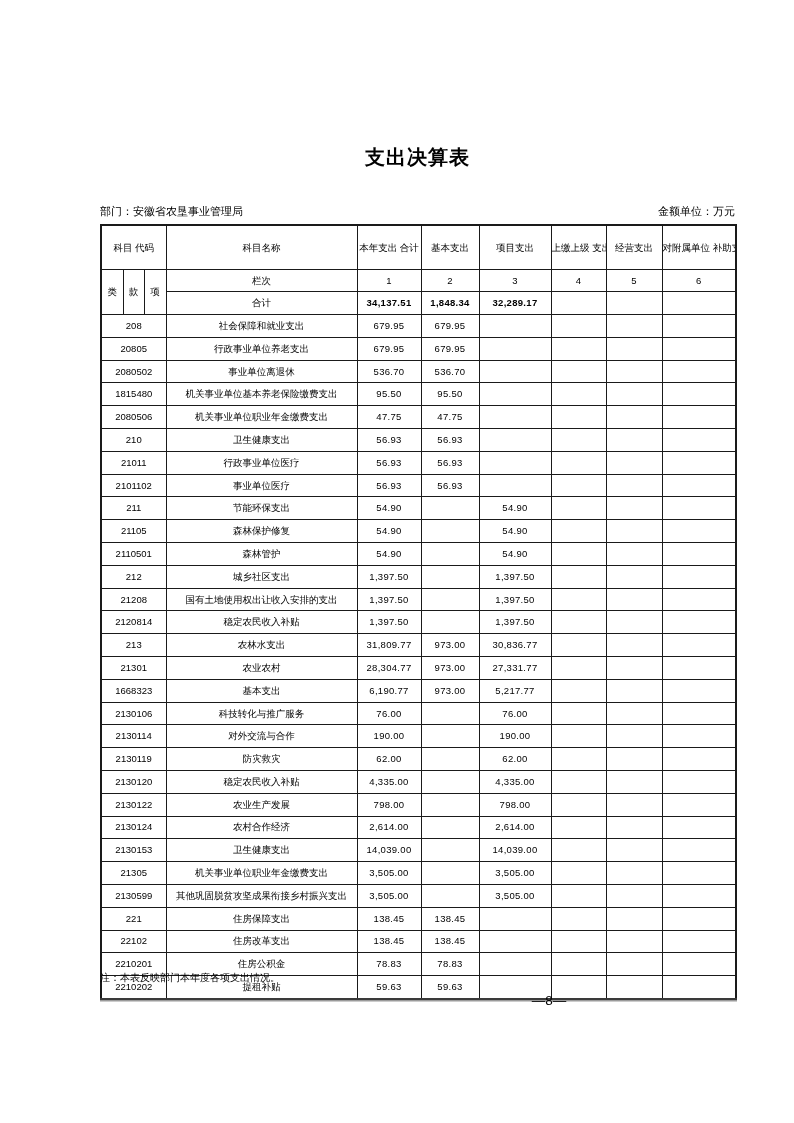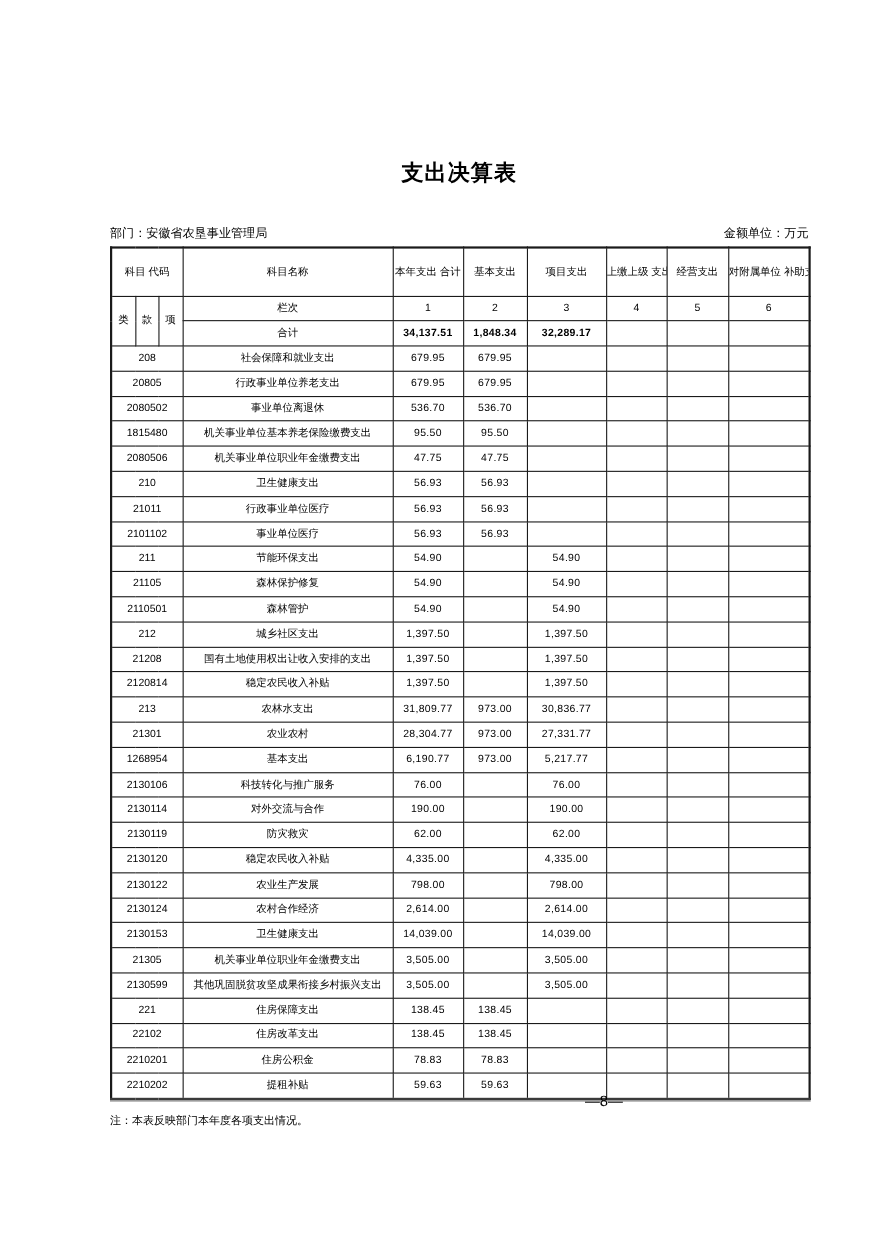--- a/index.html
+++ b/index.html
@@ -67,21 +67,20 @@
   tbody td { height: 21.8px; }
   td.code  { text-align: left; padding-left: 3px; }
   td.name  { text-align: left; padding-left: 3px; }
   td.num   { text-align: right; padding-right: 3px; letter-spacing: 0.3px; }
   .hrow3 td.num { font-weight: bold; text-align: center; }
   .note {
     position: absolute;
     top: 971px;
     left: 100px;
     font-size: 10px;
-    margin-top: 41px;
   }
   .page-number {
     position: absolute;
     top: 993px;
     left: 518px;
     width: 62px;
     text-align: center;
     font-size: 13.5px;
   }
 </style>
@@ -303,21 +302,21 @@
           <td class="code" colspan="3">21301</td>
           <td class="name">农业农村</td>
           <td class="num">28,304.77</td>
           <td class="num">973.00</td>
           <td class="num">27,331.77</td>
           <td class="num"></td>
           <td class="num"></td>
           <td class="num"></td>
         </tr>
         <tr>
-          <td class="code" colspan="3">1268954</td>
+          <td class="code" colspan="3">1668323</td>
           <td class="name">基本支出</td>
           <td class="num">6,190.77</td>
           <td class="num">973.00</td>
           <td class="num">5,217.77</td>
           <td class="num"></td>
           <td class="num"></td>
           <td class="num"></td>
         </tr>
         <tr>
           <td class="code" colspan="3">2130106</td>

